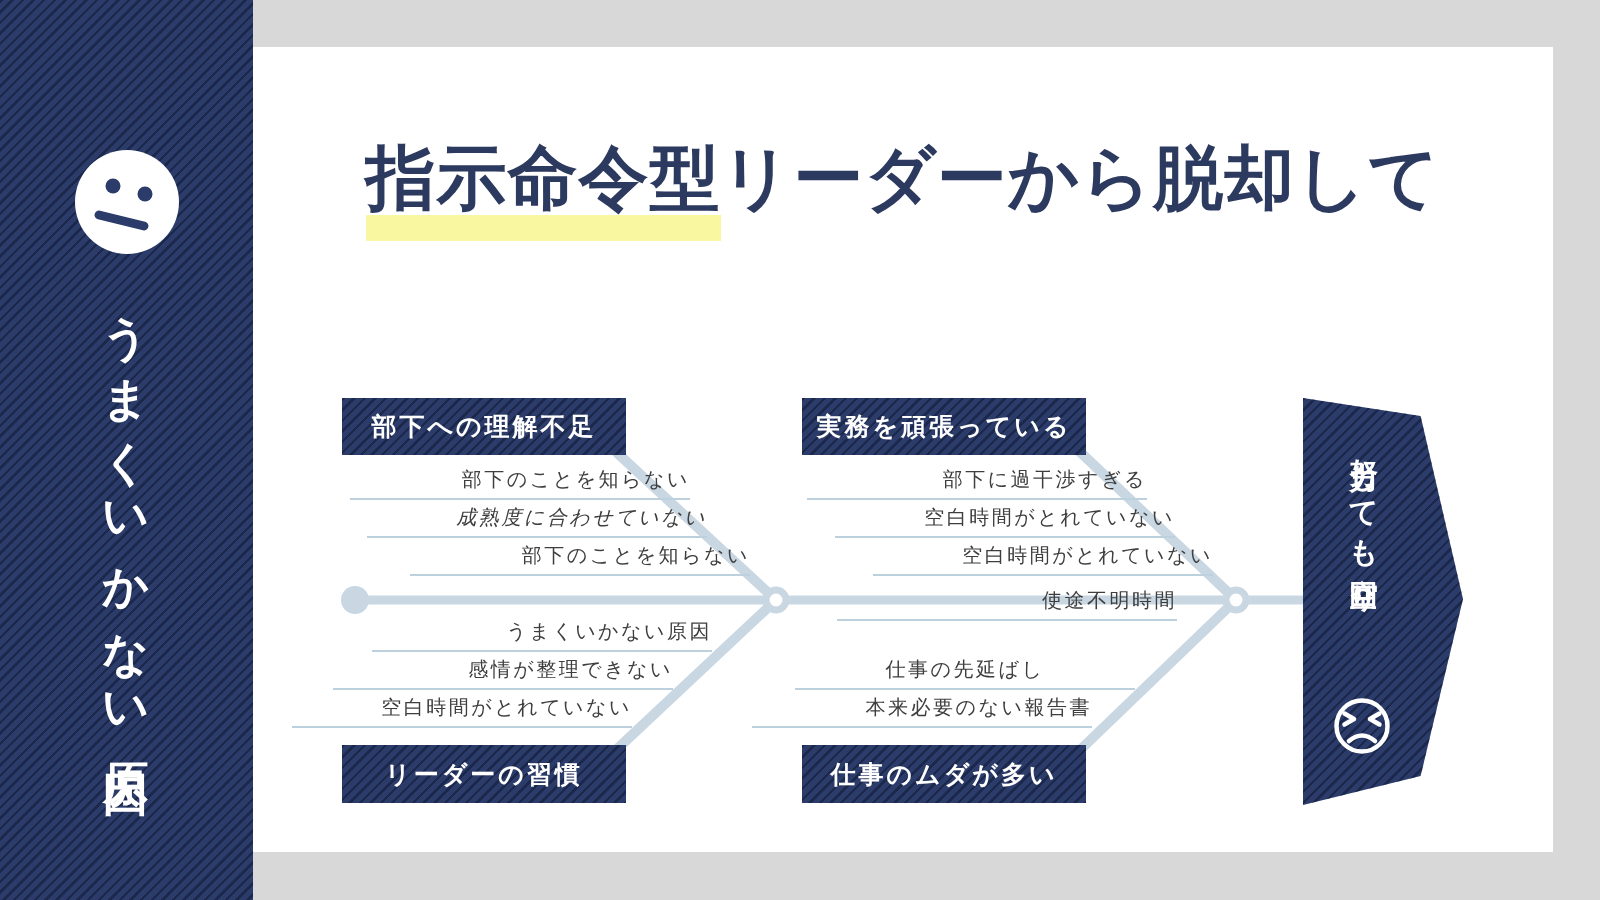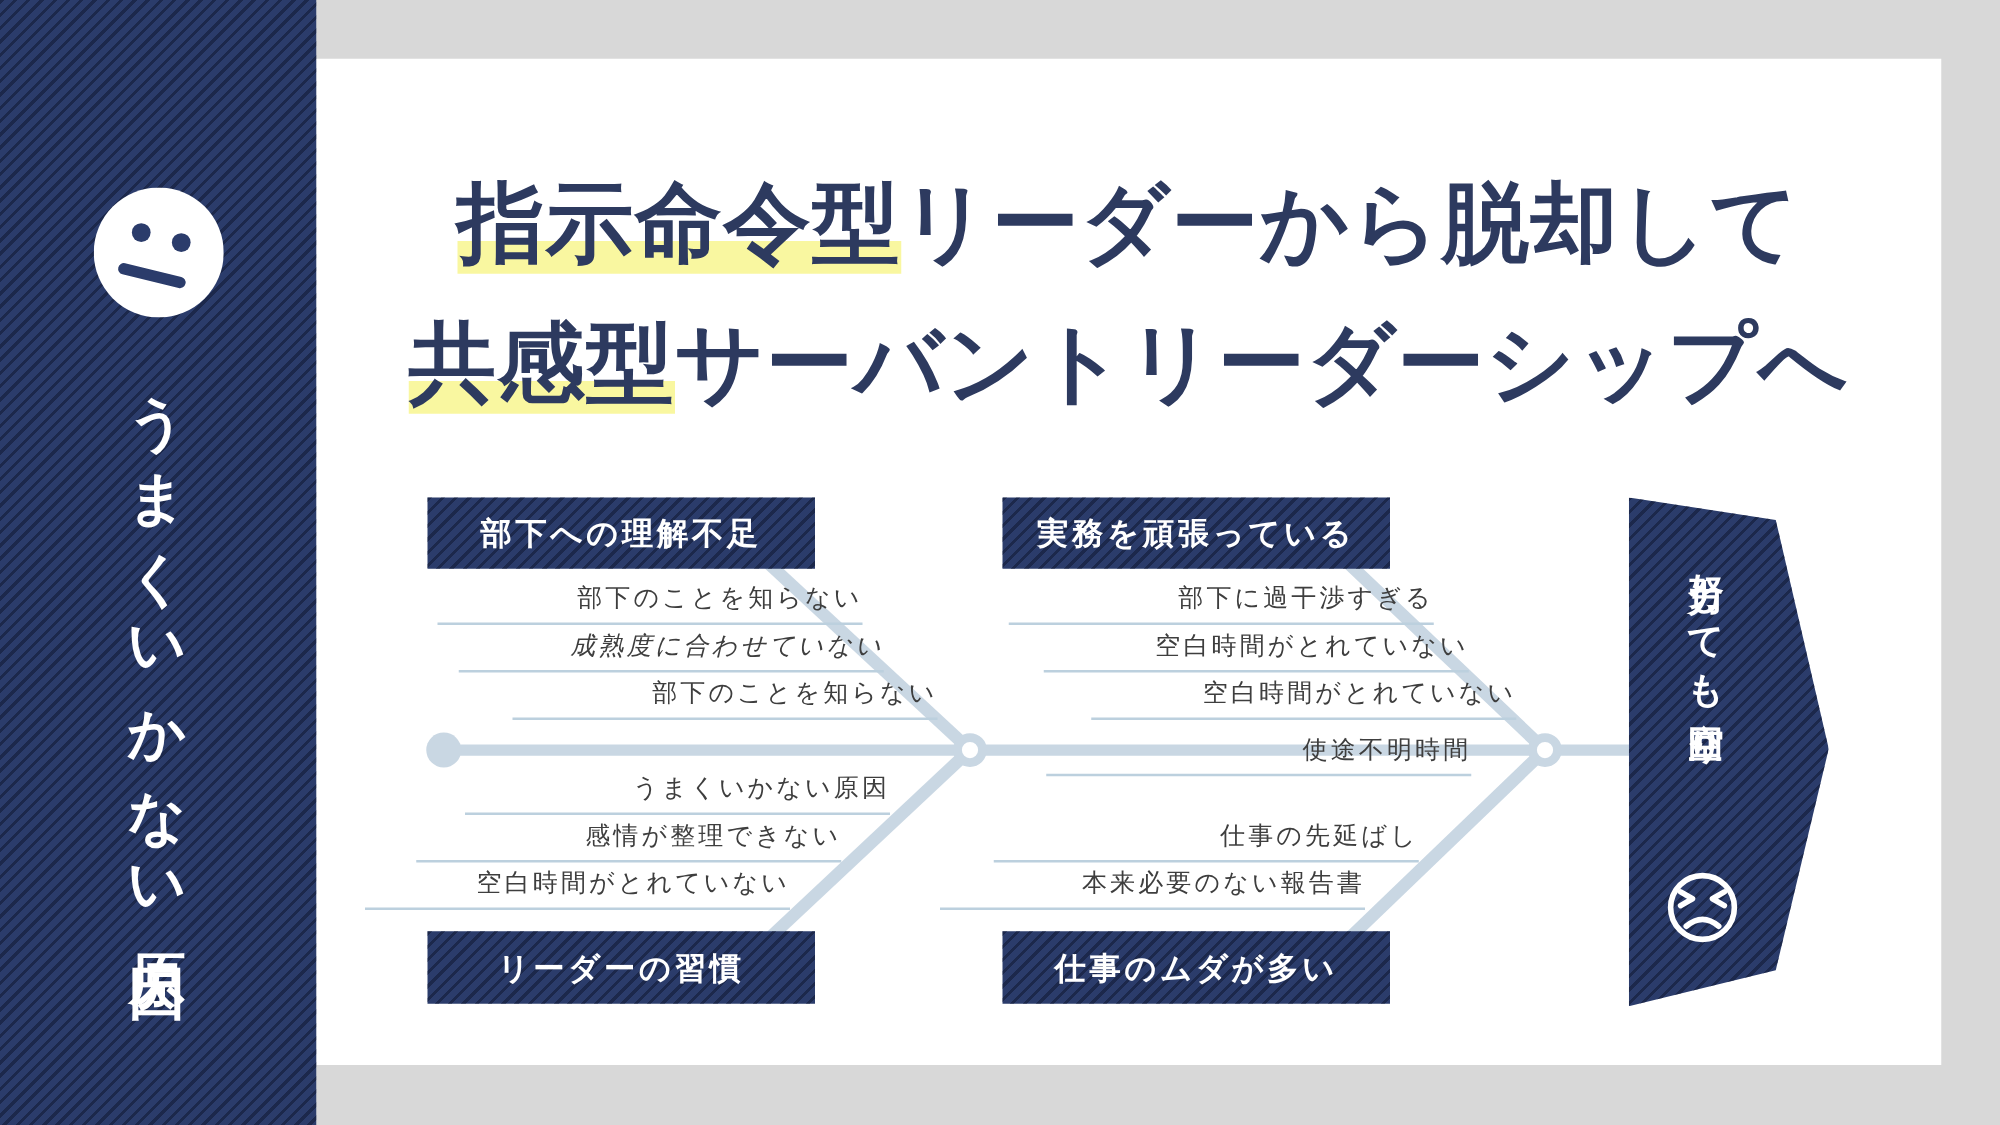--- a/index.html
+++ b/index.html
@@ -28,27 +28,27 @@
   .card { position:absolute; left:253px; top:47px; width:1300px; height:805px; background:#ffffff; z-index:1; }
   
   .slide-title {
     position:absolute; left:253px; top:122px; width:1300px; z-index:3;
     text-align:center; color:#2d3a5f;
     font-size:70px; font-weight:800; line-height:112px; letter-spacing:1px;
     white-space:nowrap;
   }
   .hl {
     background:linear-gradient(transparent calc(100% - 26px), #f9f7a0 calc(100% - 26px));
-    padding-bottom:2px;
+    padding-bottom:24px;
   }
   
   .bones-svg { position:absolute; left:0; top:0; width:1600px; height:900px; z-index:2; pointer-events:none; }
   
   .catbox {
-    position:absolute; width:310px; height:57px; z-index:3;
+    position:absolute; width:284px; height:57px; z-index:3;
     display:flex; align-items:center; justify-content:center;
     color:#ffffff; font-size:25px; font-weight:800; letter-spacing:3px;
     white-space:nowrap;
   }
   
   .cause-item {
     position:absolute; width:340px; z-index:3;
     text-align:right; color:#3e3e3e;
     font-size:20px; font-weight:500; letter-spacing:2.5px; line-height:24px;
     padding-bottom:7px; border-bottom:2px solid #bcd0de;
@@ -78,42 +78,41 @@
   <line x1="614" y1="450" x2="776" y2="600" stroke="#c9d7e3" stroke-width="10"></line>
   <line x1="776" y1="600" x2="616" y2="750" stroke="#c9d7e3" stroke-width="10"></line>
   <line x1="1078" y1="450" x2="1236" y2="600" stroke="#c9d7e3" stroke-width="10"></line>
   <line x1="1236" y1="600" x2="1080" y2="750" stroke="#c9d7e3" stroke-width="10"></line>
   <circle cx="776" cy="600" r="10" fill="#ffffff" stroke="#c9d7e3" stroke-width="7"></circle>
   <circle cx="1236" cy="600" r="10" fill="#ffffff" stroke="#c9d7e3" stroke-width="7"></circle>
 </svg>
 
 <div class="slide-title">
   <div><span class="hl">指示命令型</span><span>リーダーから脱却して</span></div>
-  <div><span class="hl">共感型</span><span>サーバントリーダーシップへ</span></div>
 </div>
 
 <div class="catbox stripes" style="left:342px; top:398px;">部下への理解不足</div>
 <div class="catbox stripes" style="left:802px; top:398px;">実務を頑張っている</div>
 <div class="catbox stripes" style="left:342px; top:745px; height:58px;">リーダーの習慣</div>
 <div class="catbox stripes" style="left:802px; top:745px; height:58px;">仕事のムダが多い</div>
 
 <div class="cause-item" style="right:910px; top:467px;text-align:right;">部下のことを知らない</div>
 <div class="cause-item" style="right:893px; top:505px;font-style:italic;">成熟度に合わせていない</div>
 <div class="cause-item" style="right:850px; top:543px;">部下のことを知らない</div>
 
 <div class="cause-item" style="right:453px; top:467px;">部下に過干渉すぎる</div>
 <div class="cause-item" style="right:425px; top:505px;">空白時間がとれていない</div>
 <div class="cause-item" style="right:387px; top:543px;">空白時間がとれていない</div>
 
 <div class="cause-item" style="right:888px; top:619px;">うまくいかない原因</div>
 <div class="cause-item" style="right:927px; top:657px;">感情が整理できない</div>
 <div class="cause-item" style="right:968px; top:695px;">空白時間がとれていない</div>
 
 <div class="cause-item" style="right:423px; top:588px;">使途不明時間</div>
-<div class="cause-item" style="right:465px; top:657px;">仕事の先延ばし</div>
+<div class="cause-item" style="right:465px; top:657px;text-align:center;">仕事の先延ばし</div>
 <div class="cause-item" style="right:508px; top:695px;font-family:Liberation Serif, serif;">本来必要のない報告書</div>
 
 <div class="effect-arrow stripes">
   <div class="effect-label">努力しても空回り</div>
   <svg class="effect-face" viewBox="0 0 60 60">
     <circle cx="30" cy="30" r="25.5" fill="none" stroke="#ffffff" stroke-width="4.5"></circle>
     <polyline points="12.5,17.5 22,23 12.5,28.5" fill="none" stroke="#ffffff" stroke-width="4.5" stroke-linecap="round" stroke-linejoin="round"></polyline>
     <polyline points="47.5,17.5 38,23 47.5,28.5" fill="none" stroke="#ffffff" stroke-width="4.5" stroke-linecap="round" stroke-linejoin="round"></polyline>
     <path d="M17,45 Q30,34 43,45" fill="none" stroke="#ffffff" stroke-width="4.5" stroke-linecap="round"></path>
   </svg>

